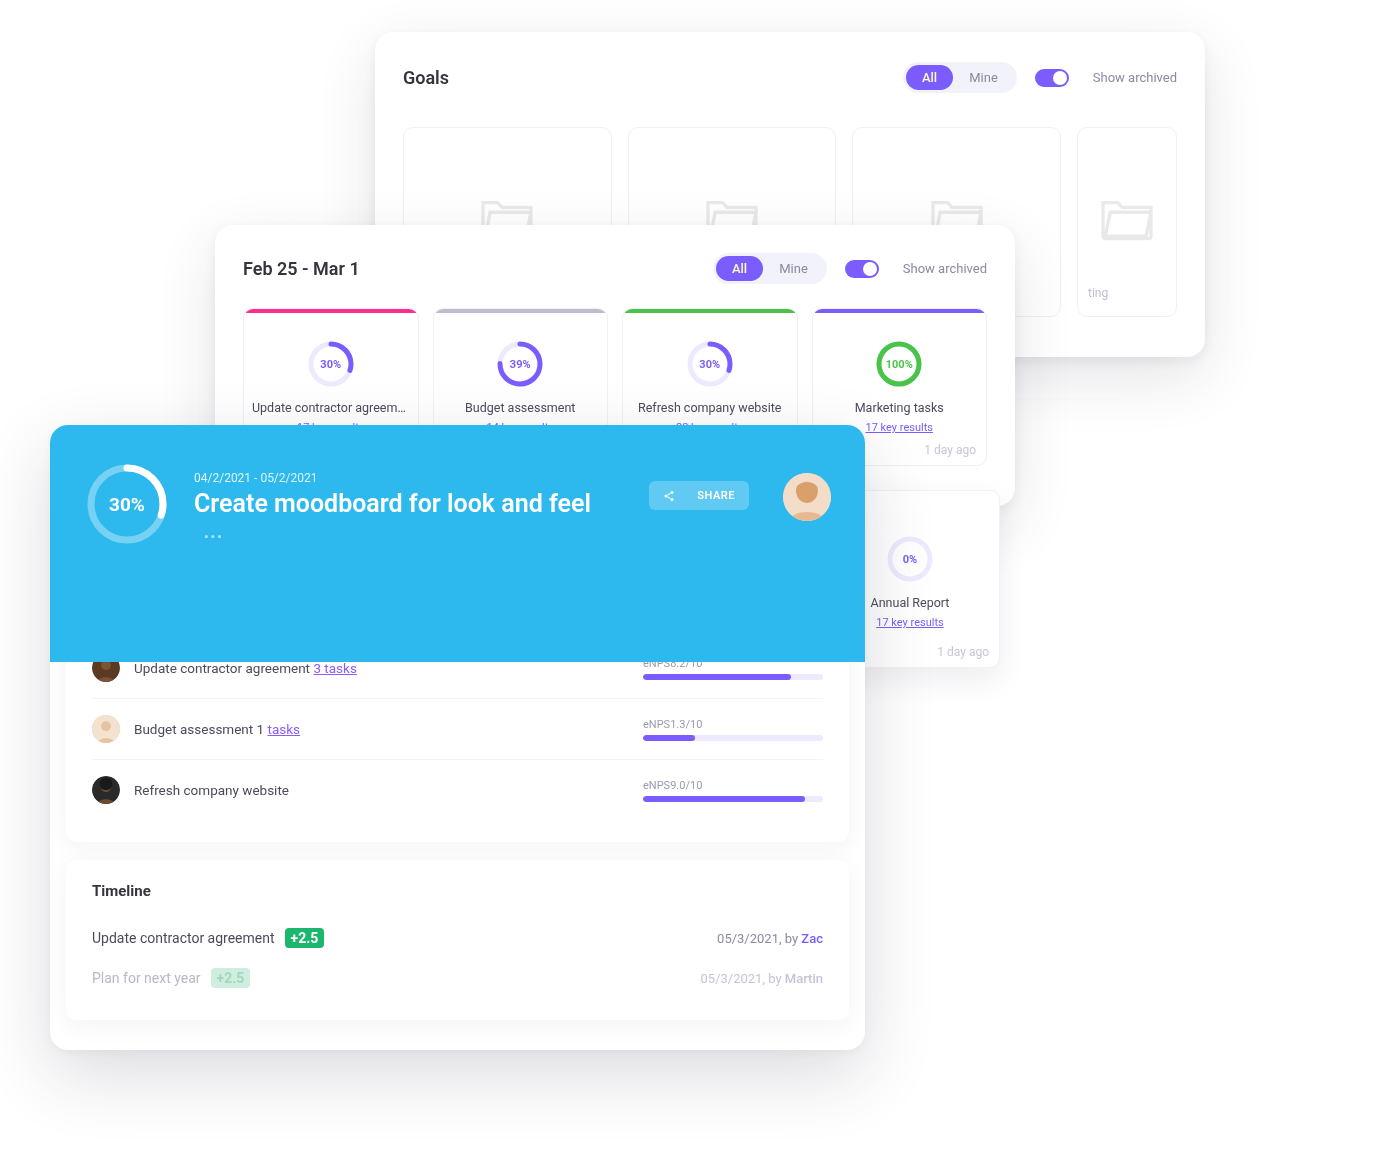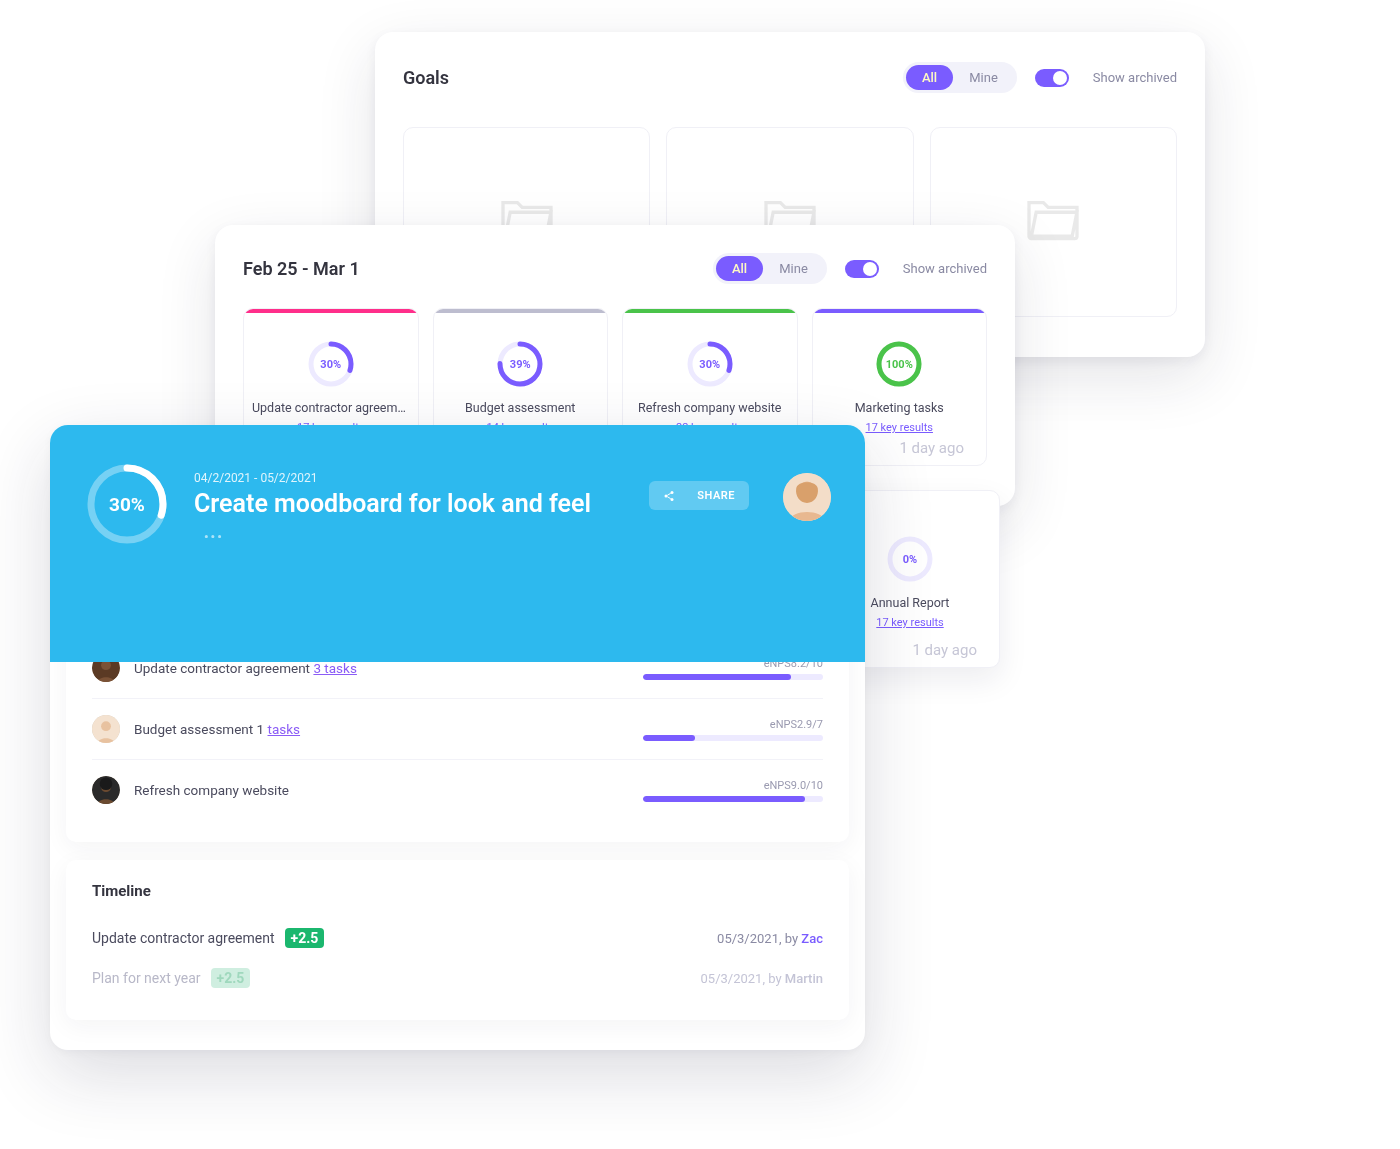--- a/index.html
+++ b/index.html
@@ -200,22 +200,22 @@
   max-width: 100%;
 }
 .goal-sub {
   font-size: 11px;
   color: #7a5cff;
   text-decoration: underline;
 }
 .goal-timestamp {
   position: absolute;
   bottom: 8px;
-  right: 22px;
-  font-size: 15px;
+  right: 10px;
+  font-size: 12px;
   color: #c6c6d6;
 }
 
 
 .extra-card {
   position: absolute;
   left: 820px;
   top: 490px;
   width: 180px;
   height: 178px;
@@ -369,21 +369,21 @@
   color: #4b4b5e;
 }
 .target-name .link {
   color: #8b5cf6;
   text-decoration: underline;
 }
 .target-right {
   margin-left: auto;
   display: flex;
   flex-direction: column;
-  align-items: flex-end;
+  align-items: flex-start;
   width: 180px;
 }
 .target-meta {
   display: flex;
   justify-content: space-between;
   font-size: 11px;
   color: #9a9ab0;
   margin-bottom: 4px;
 }
 .target-bar {
@@ -468,20 +468,26 @@
     </div>
     <div class="folder-card">
       <svg class="folder-icon" viewBox="0 0 24 20">
           <path fill="none" stroke="#888" stroke-width="1.4" d="M2 4h6l2 2h12v12a1 1 0 0 1-1 1H3a1 1 0 0 1-1-1V4z M5 8h17l-2 10H3z"></path>
         </svg>
     </div>
     <div class="folder-card">
       <svg class="folder-icon" viewBox="0 0 24 20">
           <path fill="none" stroke="#888" stroke-width="1.4" d="M2 4h6l2 2h12v12a1 1 0 0 1-1 1H3a1 1 0 0 1-1-1V4z M5 8h17l-2 10H3z"></path>
         </svg>
+    </div>
+    <div class="folder-card partial">
+      <svg class="folder-icon" viewBox="0 0 24 20">
+          <path fill="none" stroke="#888" stroke-width="1.4" d="M2 4h6l2 2h12v12a1 1 0 0 1-1 1H3a1 1 0 0 1-1-1V4z M5 8h17l-2 10H3z"></path>
+        </svg>
+      <span class="label">ting</span>
     </div>
   </div>
 </div>
 
 <div class="panel panel-date">
   <div class="panel-date-header">
     <h2>Feb 25 - Mar 1</h2>
     <div class="header-controls">
       <div class="pill-toggle">
         <div class="opt active">All</div>
@@ -633,21 +639,21 @@
               <path d="M8 40c2-9 22-9 24 0" fill="#e8c2a0"></path>
             </svg>
           </div>
         <div class="target-name">
           <span>Budget assessment 1</span>
           <span class="link">tasks</span>
         </div>
         <div class="target-right">
           <div class="target-meta">
             <span>eNPS</span>
-            <span>2.9/7</span>
+            <span>1.3/10</span>
           </div>
           <div class="target-bar">
               <div class="target-bar-fill" style="width:29%"></div>
             </div>
         </div>
       </div>
 
       <div class="target-row">
         <div class="target-av">
             <svg class="av-svg" viewBox="0 0 40 40">

